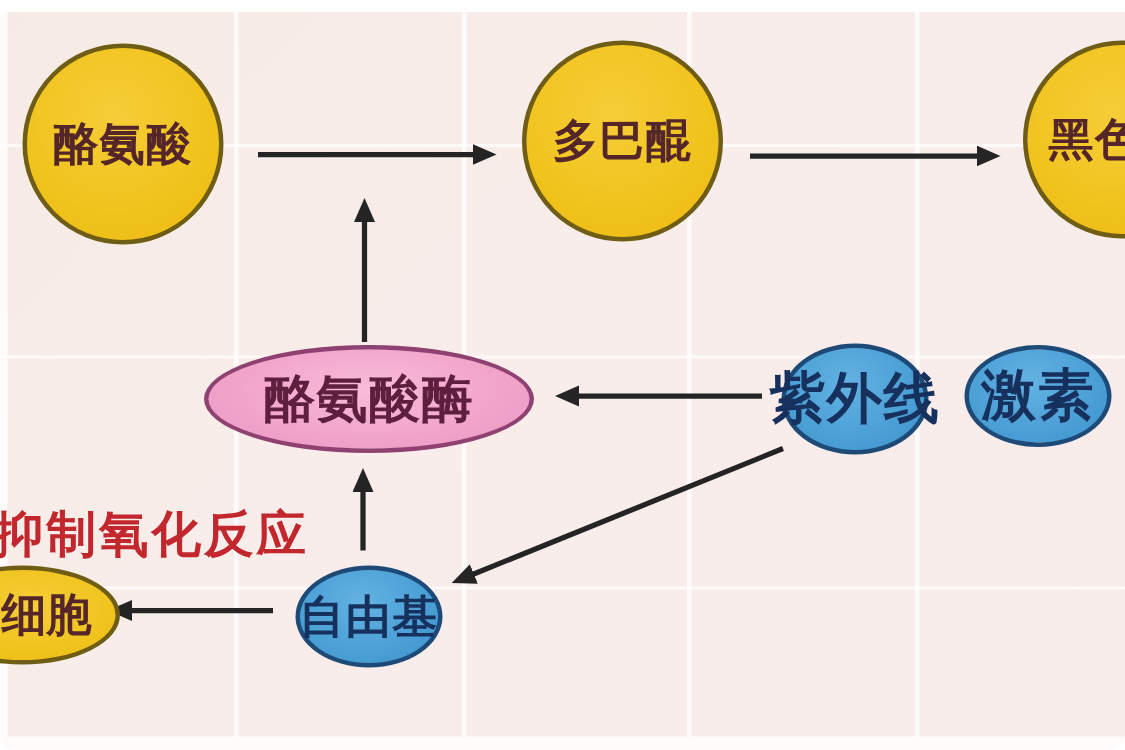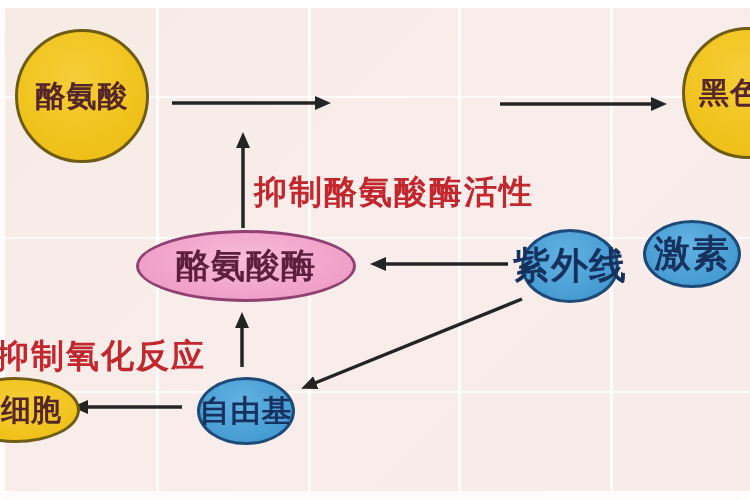--- a/index.html
+++ b/index.html
@@ -97,43 +97,45 @@
     <line x1="242" y1="367" x2="242" y2="327" marker-end="url(#ah)"></line>
     <line x1="182" y1="407" x2="87" y2="407" marker-end="url(#ah)"></line>
     <line x1="508" y1="264" x2="385" y2="264" marker-end="url(#ah)"></line>
     <line x1="522" y1="299" x2="315" y2="383" marker-end="url(#ah)"></line>
   </svg>
 
   <div class="node circle" style="left:15px;top:29px;width:134px;height:134px;">
     <span>酪氨酸</span>
   </div>
 
+  <div class="node circle" style="left:348px;top:27px;width:134px;height:134px;">
+    <span>多巴醌</span>
+  </div>
 
   <div class="node circle" style="left:682px;top:27px;width:132px;height:132px;justify-content:flex-start;padding-left:14px;">
     <span>黑色素</span>
   </div>
 
   <div class="node ellipse pink" style="left:136px;top:230px;width:220px;height:72px;text-align:center;">
     <span>酪氨酸酶</span>
   </div>
 
   <div class="node ellipse blue" style="left:521px;top:229px;width:98px;height:74px;">
     <span>紫外线</span>
   </div>
 
-  <div class="node ellipse blue" style="left:643px;top:220px;width:98px;height:68px;">
+  <div class="node ellipse blue" style="left:643px;top:230px;width:98px;height:68px;">
     <span>激素</span>
   </div>
 
   <div class="node ellipse blue" style="left:197px;top:377px;width:98px;height:68px;font-size:30px;">
     <span>自由基</span>
   </div>
 
   <div class="node ellipse yellow-ellipse" style="left:-50px;top:377px;width:130px;height:66px;justify-content:flex-end;padding-right:16px;">
     <span>细胞</span>
   </div>
 
 
-  <div class="edge-label" style="left:254px;top:170px;">抑制酪氨酸酶活性</div>
 
   <div class="edge-label" style="left:-4px;top:334px;">抑制氧化反应</div>
 
 </div>
 
 </body></html>

